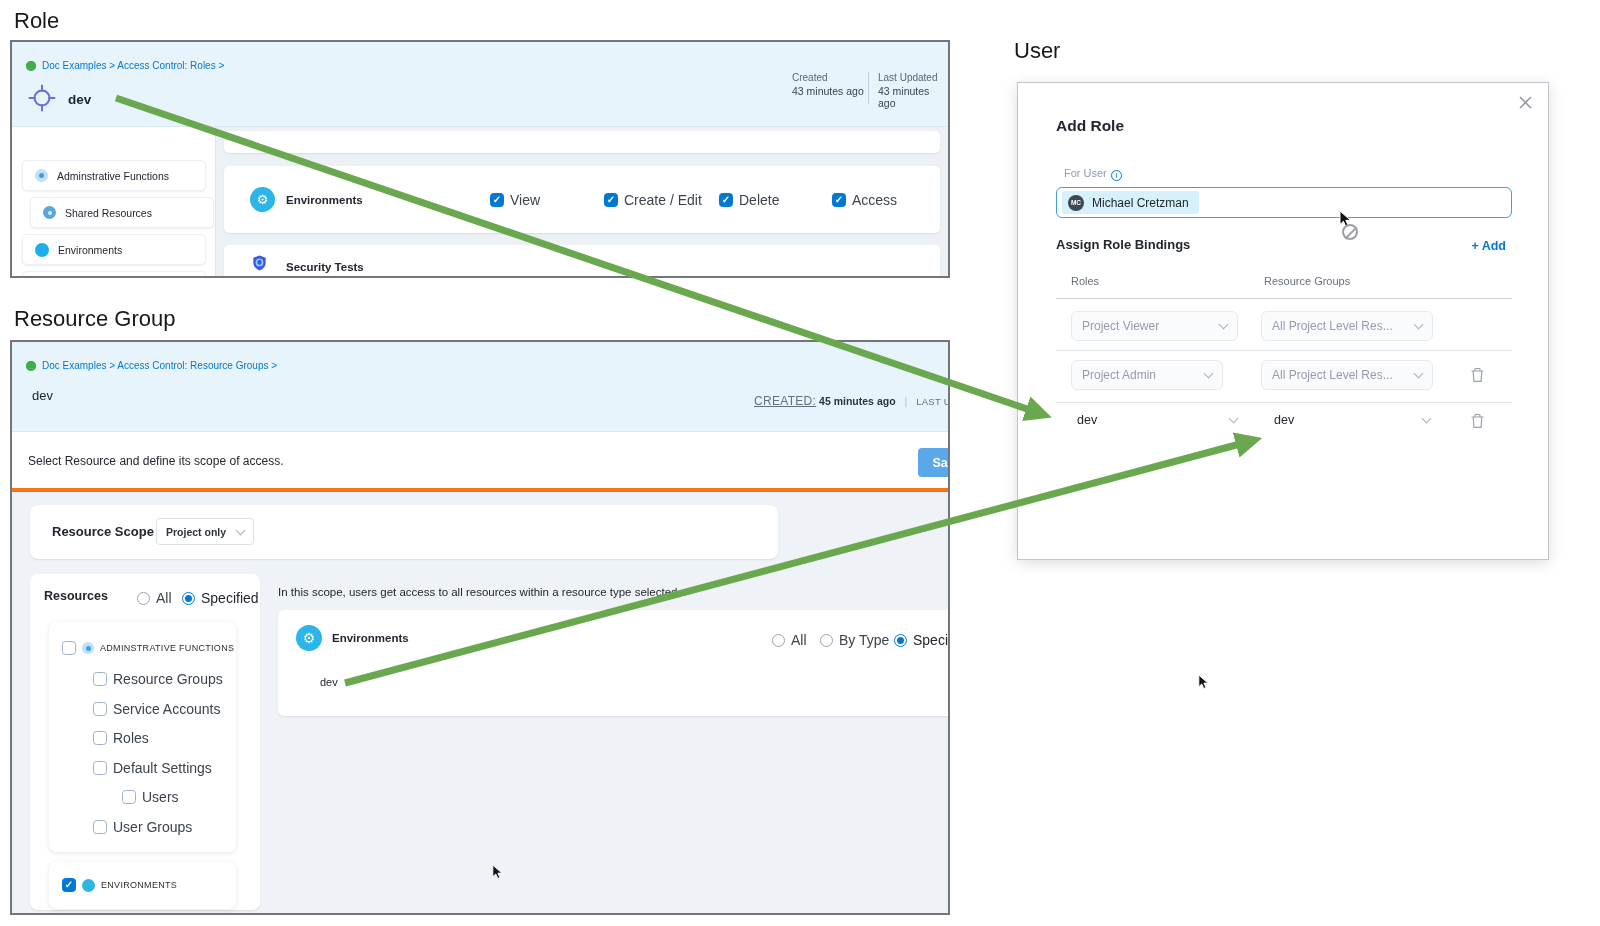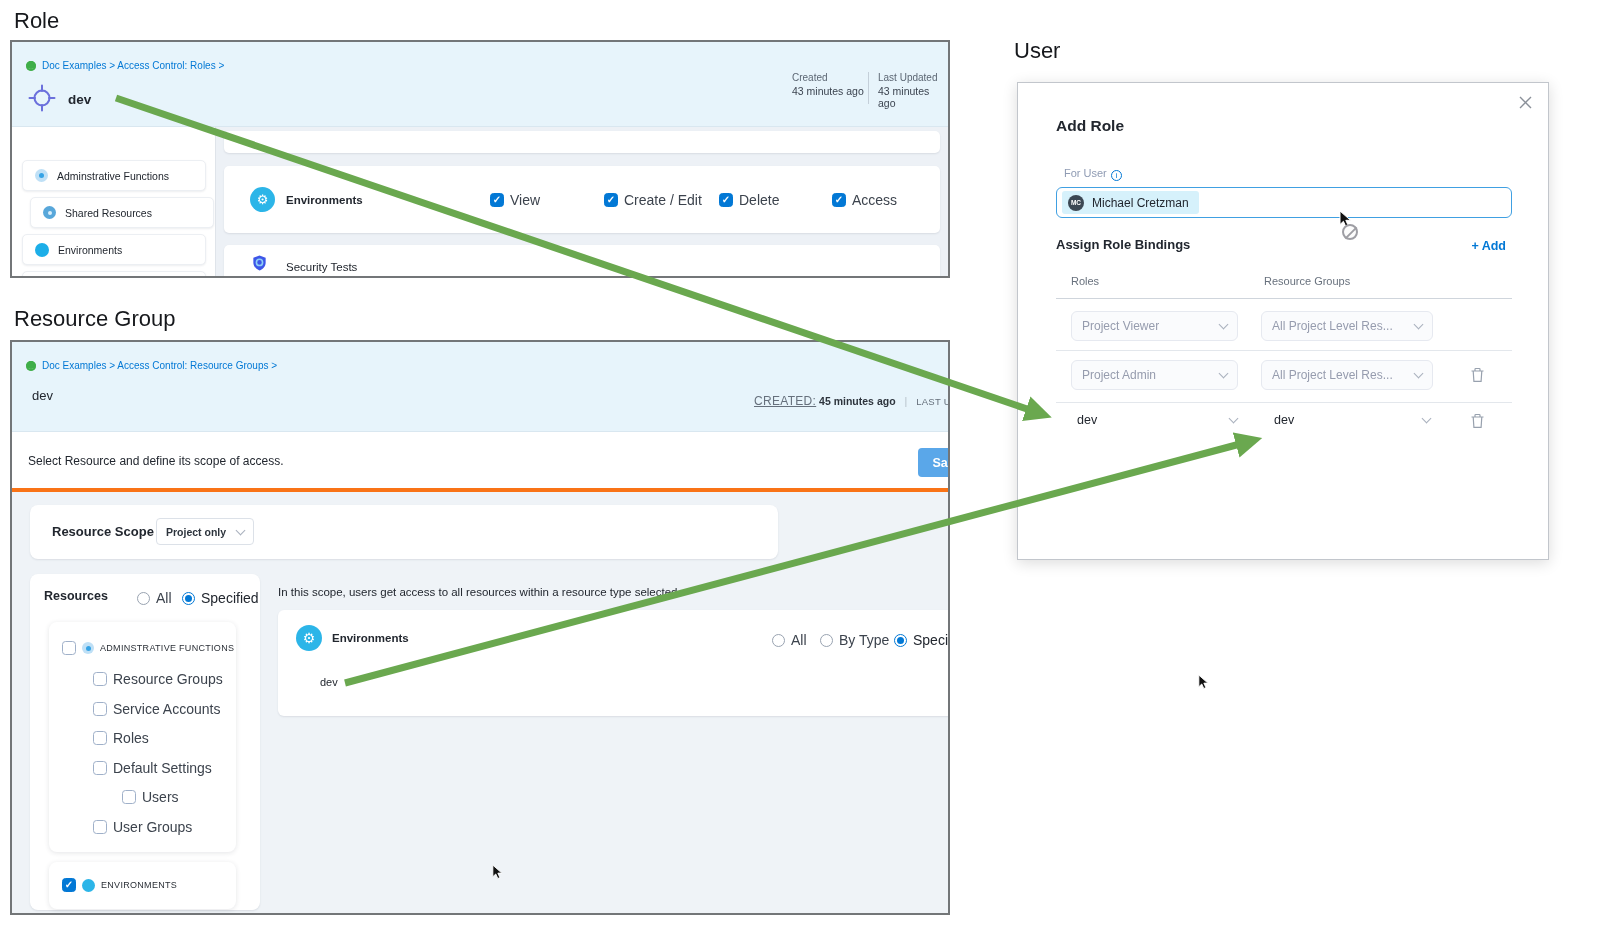--- a/index.html
+++ b/index.html
@@ -129,21 +129,21 @@
       </label>
     </div>
 
     <div class="card" style="left:8px; top:118px; width:716px; height:40px;">
       <span class="abs" style="left:28px; top:10px;">
         <svg class="trash" width="18" height="20" viewBox="0 0 24 26">
           <path d="M12 1 L22 4.5 V12 c0 6.5 -4.5 11 -10 13 C6.5 23 2 18.5 2 12 V4.5 Z" fill="#3d56e8"></path>
           <circle cx="12" cy="12" r="5" fill="none" stroke="#8fd0f5" stroke-width="2.6"></circle>
         </svg>
       </span>
-      <span class="abs" style="left:62px; top:16px; font-size:11.5px; font-weight:normal;">Security Tests</span>
+      <span class="abs" style="left:62px; top:16px; font-size:11.5px; font-weight:bold;">Security Tests</span>
     </div>
   </div>
 </div>
 
 <div class="panel" style="left:10px; top:340px; width:940px; height:575px;">
   <div class="hdr" style="height:90px;">
     <div class="crumb" style="left:14px; top:18px;">
       <span class="green-dot"></span>
       <span>Doc Examples &gt; Access Control: Resource Groups &gt;</span>
     </div>
@@ -279,21 +279,21 @@
     <span class="dd-text">Project Viewer</span>
     <span class="chev"></span>
   </div>
   <div class="dd" style="left:243px; top:228px; width:172px;">
     <span class="dd-text">All Project Level Res...</span>
     <span class="chev"></span>
   </div>
 
   <div class="hr" style="left:38px; top:267px; width:456px;"></div>
 
-  <div class="dd" style="left:53px; top:277px; width:167px;gap:15px;">
+  <div class="dd" style="left:53px; top:277px; width:152px;gap:15px;">
     <span class="dd-text">Project Admin</span>
     <span class="chev"></span>
   </div>
   <div class="dd" style="left:243px; top:277px; width:172px;">
     <span class="dd-text">All Project Level Res...</span>
     <span class="chev"></span>
   </div>
   <span class="abs" style="left:452px; top:284px; cursor:pointer;">
     <svg class="trash" viewBox="0 0 15 16" fill="none" stroke="#98a1ae" stroke-width="1.2">
       <path d="M1.5 4h12M5 4V2.2c0-.4.3-.7.7-.7h3.6c.4 0 .7.3.7.7V4M3.2 4l.7 10.3h7.2L11.8 4"></path>

